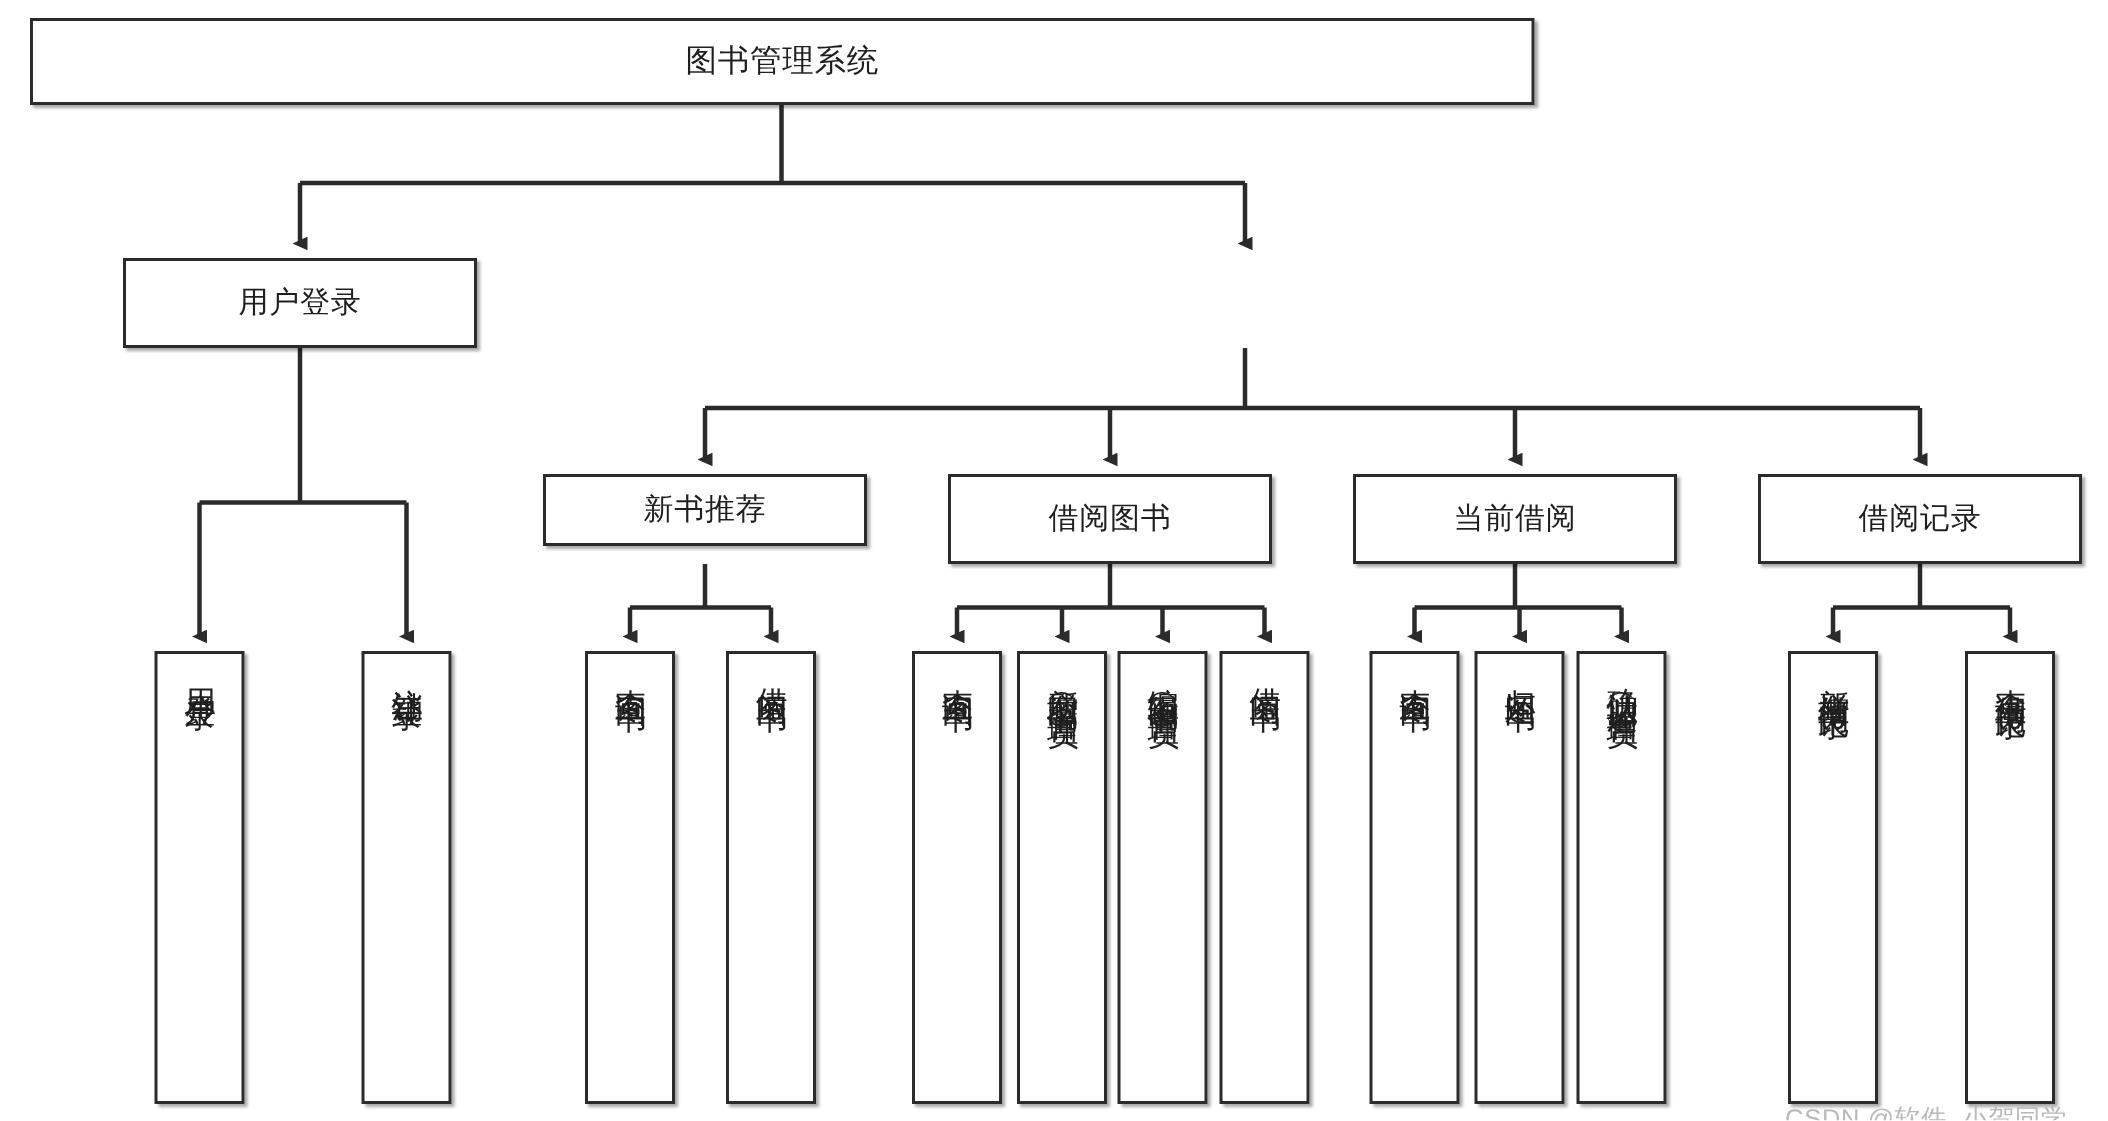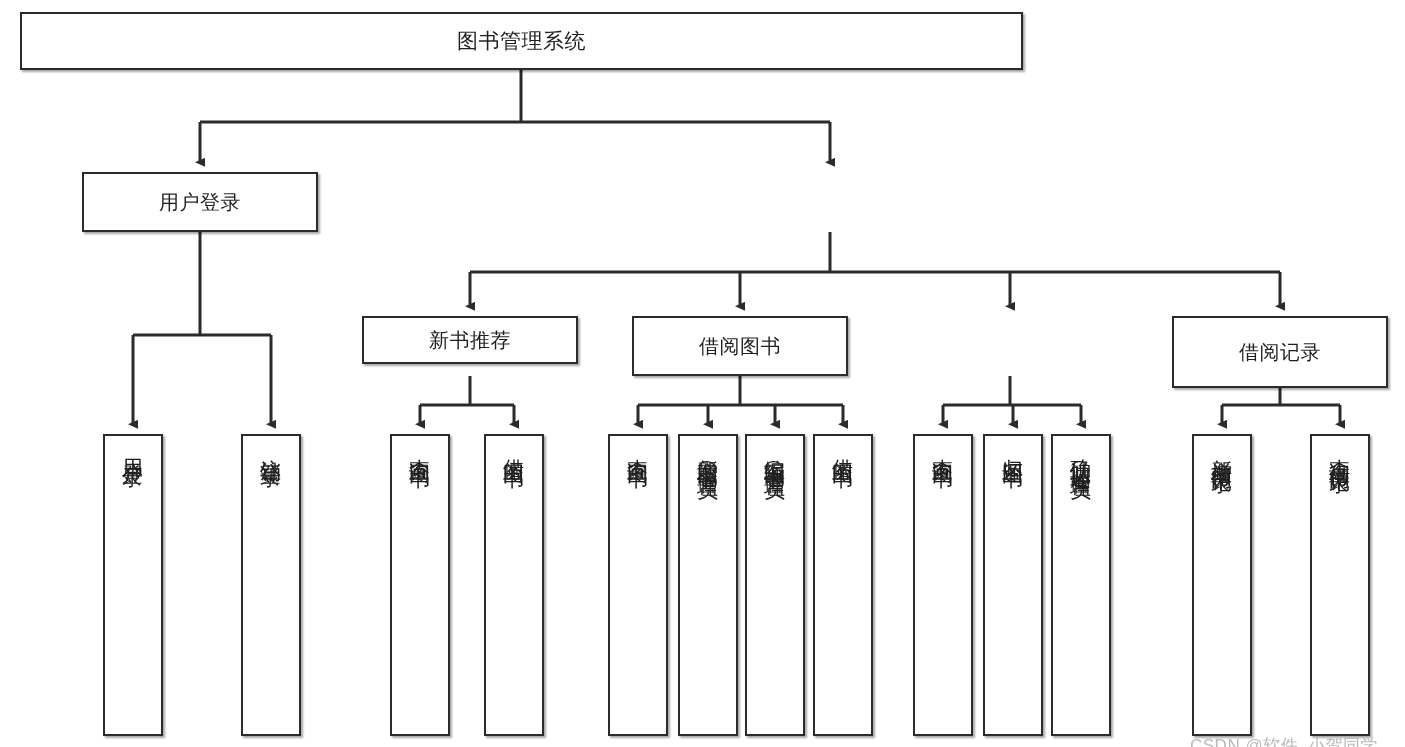--- a/index.html
+++ b/index.html
@@ -137,21 +137,24 @@
   <div class="node level2" style="left:82px; top:172px; width:236px; height:60px;">
     <span class="label">用户登录</span>
   </div>
 
   <div class="node level2" style="left:362px; top:316px; width:216px; height:48px;">
     <span class="label">新书推荐</span>
   </div>
   <div class="node level2" style="left:632px; top:316px; width:216px; height:60px;">
     <span class="label">借阅图书</span>
   </div>
-  <div class="node level2" style="left:1172px; top:316px; width:216px; height:72px;">
+  <div class="node level2" style="left:902px; top:316px; width:216px; height:60px;">
+    <span class="label">当前借阅</span>
+  </div>
+  <div class="node level2" style="left:1172px; top:316px; width:216px; height:60px;">
     <span class="label">借阅记录</span>
   </div>
 
   <div class="node leaf center" style="left:103px; top:434px; width:60px; height:302px;">
     <span class="label">用户登录</span>
   </div>
   <div class="node leaf center" style="left:241px; top:434px; width:60px; height:302px;">
     <span class="label">注销登录</span>
   </div>
 

